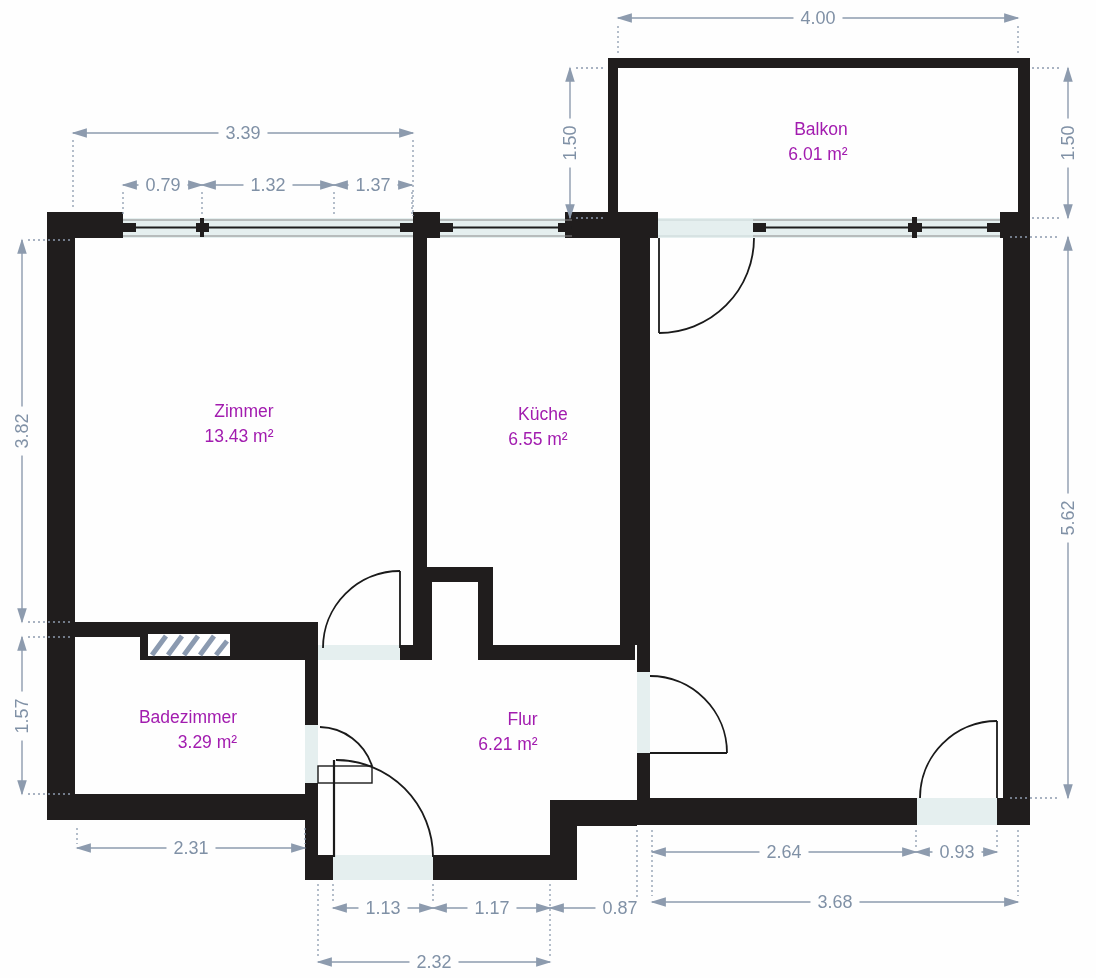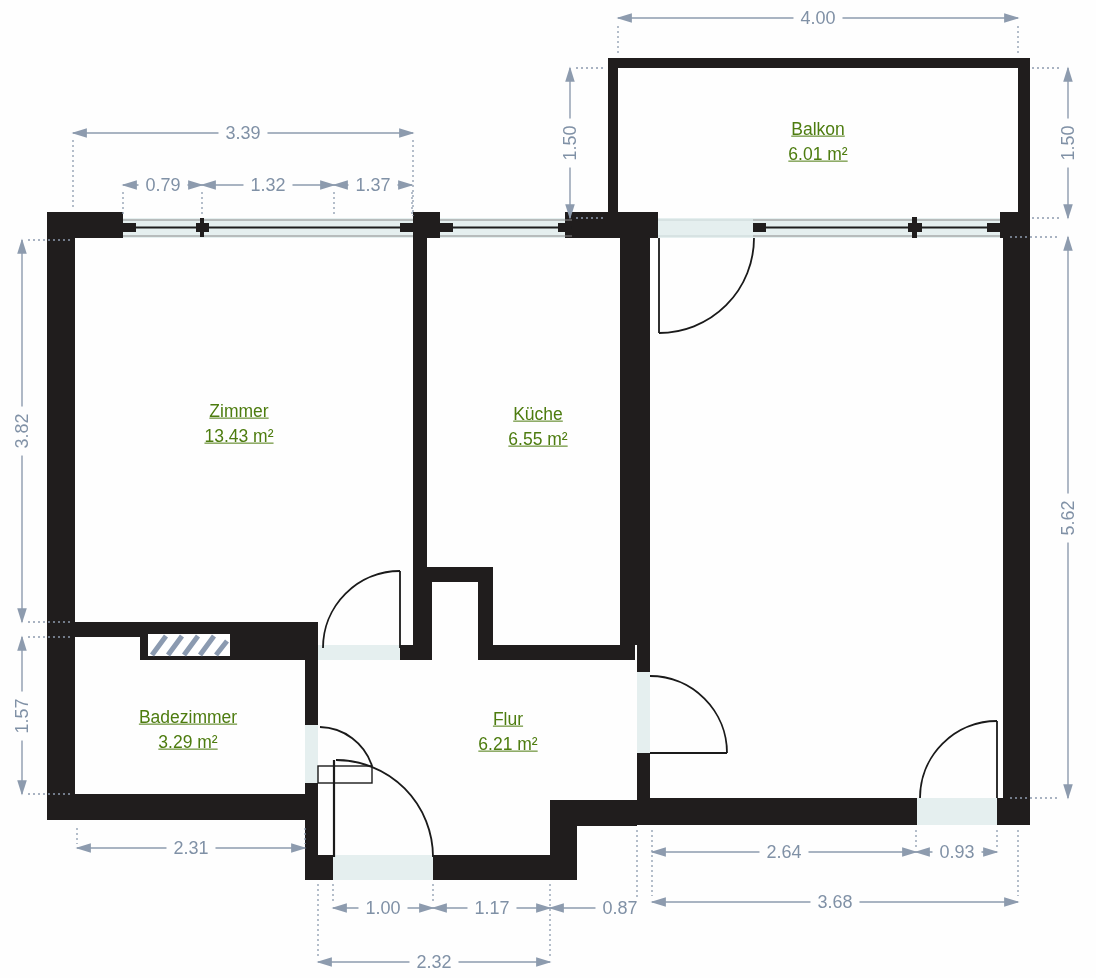--- a/index.html
+++ b/index.html
@@ -3,21 +3,21 @@
 <meta charset="utf-8">
 <style>
   html,body{margin:0;padding:0;background:#ffffff;}
   .canvas{
     position:relative;width:1096px;height:978px;background:#fefefe;
     font-family:"Liberation Sans", sans-serif;overflow:hidden;
   }
   .plan-svg{position:absolute;left:0;top:0;z-index:1;}
   .room-label{
     position:absolute;z-index:3;transform:translate(-50%,-50%);
-    color:#4d7c0f;font-size:17.5px;line-height:1.45;text-align:center;white-space:nowrap;text-decoration:underline;
+    color:#a21caf;font-size:17.5px;line-height:1.45;text-align:right;white-space:nowrap;
   }
   .dim{
     position:absolute;z-index:4;transform:translate(-50%,-50%);
     color:#8091a6;font-size:18px;background:#fefefe;padding:0 7px;white-space:nowrap;
   }
   .dim.rot{transform:translate(-50%,-50%) rotate(-90deg);}
 </style>
 </head>
 <body>
 
@@ -227,18 +227,18 @@
   <div class="dim" style="left:373px;top:185px">1.37</div>
   <div class="dim rot" style="left:570px;top:143px">1.50</div>
   <div class="dim rot" style="left:1068px;top:143px">1.50</div>
   <div class="dim rot" style="left:22px;top:431px">3.82</div>
   <div class="dim rot" style="left:22px;top:716px">1.57</div>
   <div class="dim rot" style="left:1068px;top:518px">5.62</div>
   <div class="dim" style="left:191px;top:848px">2.31</div>
   <div class="dim" style="left:784px;top:852px">2.64</div>
   <div class="dim" style="left:957px;top:852px">0.93</div>
   <div class="dim" style="left:835px;top:902px">3.68</div>
-  <div class="dim" style="left:383px;top:908px">1.00</div>
+  <div class="dim" style="left:383px;top:908px">1.13</div>
   <div class="dim" style="left:492px;top:908px">1.17</div>
   <div class="dim" style="left:620px;top:908px">0.87</div>
   <div class="dim" style="left:434px;top:962px">2.32</div>
 
 </div>
 
 </body></html>

